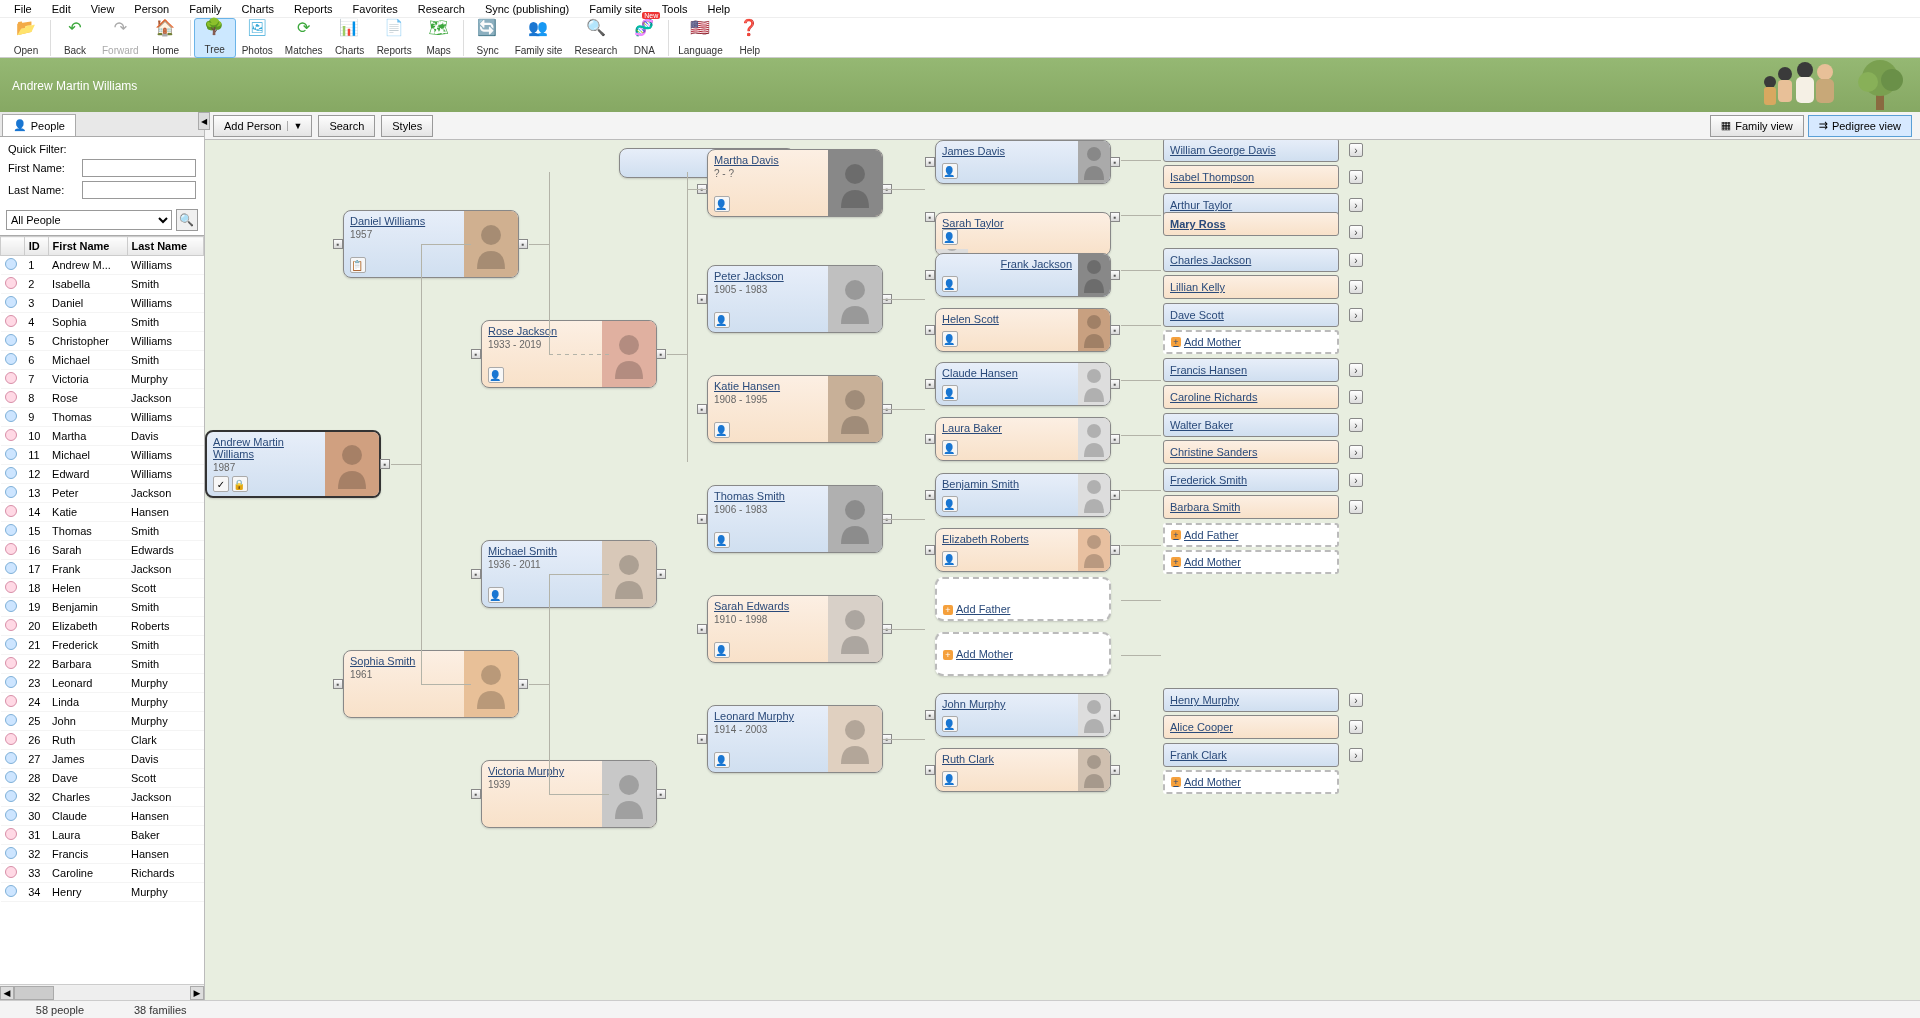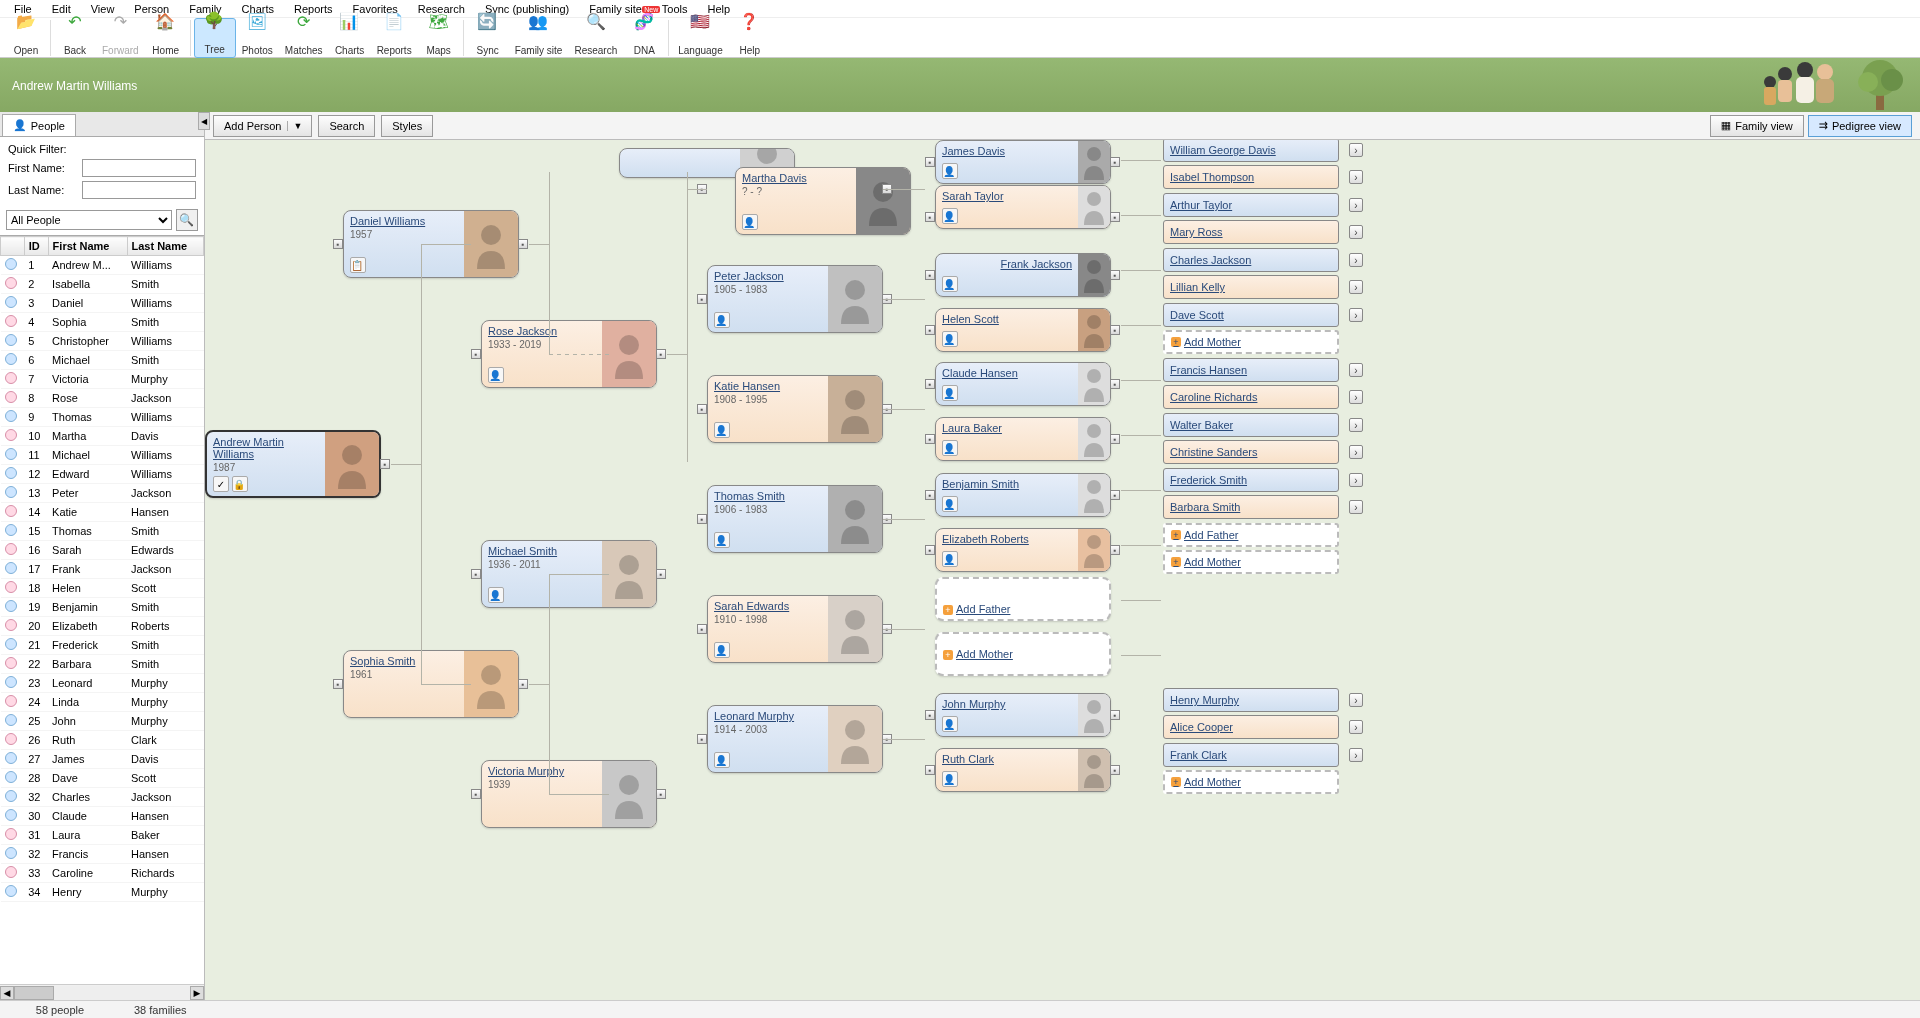--- a/index.html
+++ b/index.html
@@ -2,21 +2,21 @@
 <html><head>
 <meta charset="utf-8">
 <style>
 * { box-sizing: border-box; margin: 0; padding: 0; font-family: Arial, sans-serif; }
 body { background: #fff; overflow: hidden; font-size: 11px; }
 .menubar { height: 18px; display: flex; align-items: center; padding: 0 6px; gap: 4px; background:#fff; border-bottom:1px solid #eee; }
 .menubar span { padding: 2px 8px; color:#000; cursor:default; }
 .toolbar { height: 40px; display: flex; align-items: center; padding: 0 5px; background:#fff; border-bottom:1px solid #ccc; }
 .tbtn { display:flex; flex-direction:column; align-items:center; justify-content:flex-end; padding:2px 6px; height:40px; min-width:42px; cursor:default; color:#333; }
 .tbtn .ticn { width:24px; height:24px; border-radius:4px; display:flex; align-items:center; justify-content:center; font-size:16px; }
-.tbtn .lbl { font-size:10px; color:#333; margin-top:11px; }
+.tbtn .lbl { font-size:10px; color:#333; margin-top:5px; }
 .tbtn.active { background:#cce8ff; border:1px solid #6bb4e8; border-radius:3px; }
 .tbtn.dim .lbl, .tbtn.dim .ticn { color:#aaa; }
 .sep { width:1px; height:36px; background:#ddd; margin:0 3px; }
 .header { height:54px; background:linear-gradient(180deg,#95b873 0%,#86a863 100%); padding:6px 12px; position:relative; display:flex; flex-direction:column; justify-content:center; }
 .header h1 { color:#fff; font-size:20px; font-weight:bold; }
 .header .sub { color:#fff; font-size:12px; margin-top:2px; }
 .header-illus { position:absolute; right:10px; top:2px; display:flex; align-items:flex-end; gap:0px; }
 .illus-tree { width:60px; height:50px; }
 .illus-fam { width:90px; height:50px; }
 .main { display:flex; height:calc(100vh - 18px - 40px - 54px - 18px); position:relative; }
@@ -609,21 +609,21 @@
           <div class="info"></div>
           <div class="photo">
             <div class="silh" style="background: rgb(208, 208, 208);">
               <svg width="40" height="50" viewBox="0 0 40 50">
                 <circle cx="20" cy="16" r="10" fill="rgba(0,0,0,0.2)"></circle>
                 <path d="M6 50 Q6 32 20 32 Q34 32 34 50 Z" fill="rgba(0,0,0,0.2)"></path>
               </svg>
             </div>
           </div>
         </div>
-        <div class="node female" style="left: 502px; top: 27px; margin-left: 28px;">
+        <div class="node female" style="left: 502px; top: 9px;">
           <div class="info">
             <div class="nm">Martha Davis</div>
             <div class="dt">? - ?</div>
             <div class="icons">
               <div class="icn">👤</div>
             </div>
           </div>
           <div class="photo">
             <div class="silh" style="background: rgb(136, 136, 136);">
               <svg width="40" height="50" viewBox="0 0 40 50">
@@ -741,21 +741,21 @@
             <div class="silh" style="background:#aaa">
               <svg width="26" height="36" viewBox="0 0 26 36">
                 <circle cx="13" cy="10" r="7" fill="rgba(0,0,0,0.2)"></circle>
                 <path d="M3 36 Q3 22 13 22 Q23 22 23 36 Z" fill="rgba(0,0,0,0.2)"></path>
               </svg>
             </div>
           </div>
         </div>
         <div class="connector" style="left: 905px; top: 17px;">▪</div>
         <div class="connector" style="left: 720px; top: 17px;">▪</div>
-        <div class="node female" style="width: 176px; height: 44px; left: 730px; top: 45px;">
+        <div class="node female" style="width: 176px; height: 44px; left: 730px; top: 72px; flex-direction: column;">
           <div class="info">
             <div class="nm">Sarah Taylor</div>
             <div class="icons">
               <div class="icn">👤</div>
             </div>
           </div>
           <div class="photo" style="width: 32px;">
             <div class="silh" style="background:#ddd">
               <svg width="26" height="36" viewBox="0 0 26 36">
                 <circle cx="13" cy="10" r="7" fill="rgba(0,0,0,0.2)"></circle>
@@ -919,21 +919,21 @@
           <div class="info" style="justify-content:center">
             <div><span class="plus-badge">+</span><span style="color:#2a4a7a;text-decoration:underline">Add Mother</span></div>
           </div>
         </div>
         <div class="anc male" style="left: 958px; top: -2px;">William George Davis</div>
         <div class="expander" style="left: 1144px; top: 3px;">›</div>
         <div class="anc female" style="left: 958px; top: 25px;">Isabel Thompson</div>
         <div class="expander" style="left: 1144px; top: 30px;">›</div>
         <div class="anc male" style="left: 958px; top: 53px;">Arthur Taylor</div>
         <div class="expander" style="left: 1144px; top: 58px;">›</div>
-        <div class="anc female" style="left: 958px; top: 80px;">Mary Ross</div>
+        <div class="anc female" style="left: 958px; top: 72px; font-weight: bold;">Mary Ross</div>
         <div class="expander" style="left: 1144px; top: 85px;">›</div>
         <div class="anc male" style="left: 958px; top: 108px;">Charles Jackson</div>
         <div class="expander" style="left: 1144px; top: 113px;">›</div>
         <div class="anc female" style="left: 958px; top: 135px;">Lillian Kelly</div>
         <div class="expander" style="left: 1144px; top: 140px;">›</div>
         <div class="anc male" style="left: 958px; top: 163px;">Dave Scott</div>
         <div class="expander" style="left: 1144px; top: 168px;">›</div>
         <div class="anc add" style="left: 958px; top: 190px;">
           <span class="plus-badge">+</span>
           <span>Add Mother</span>

